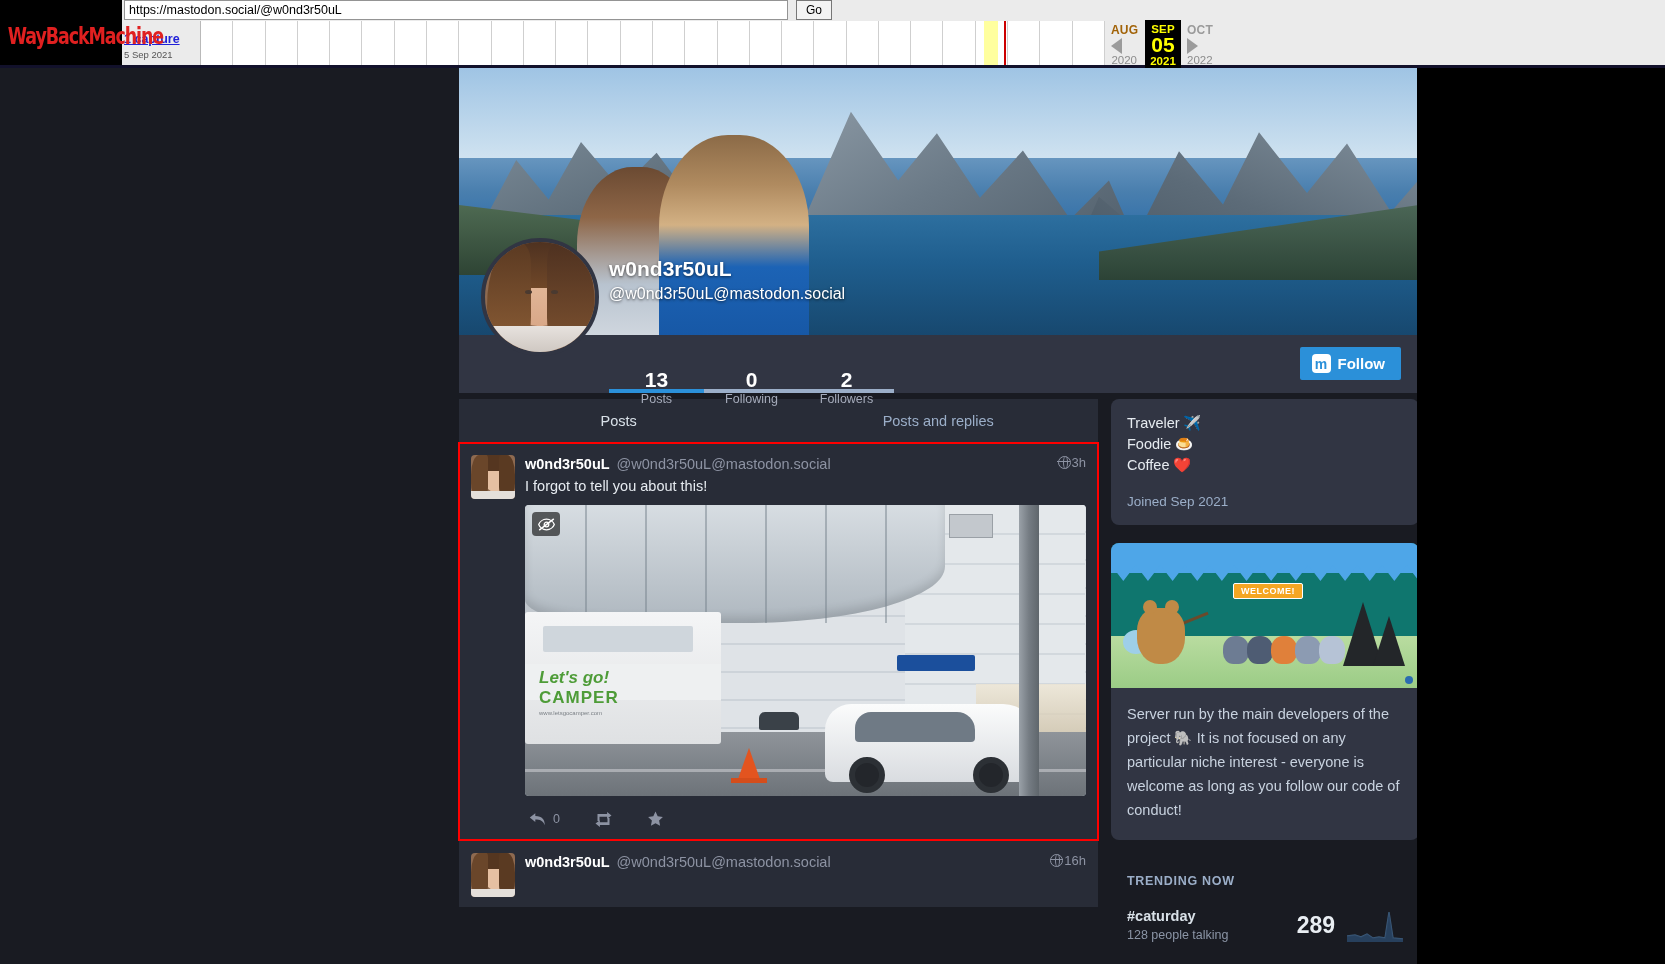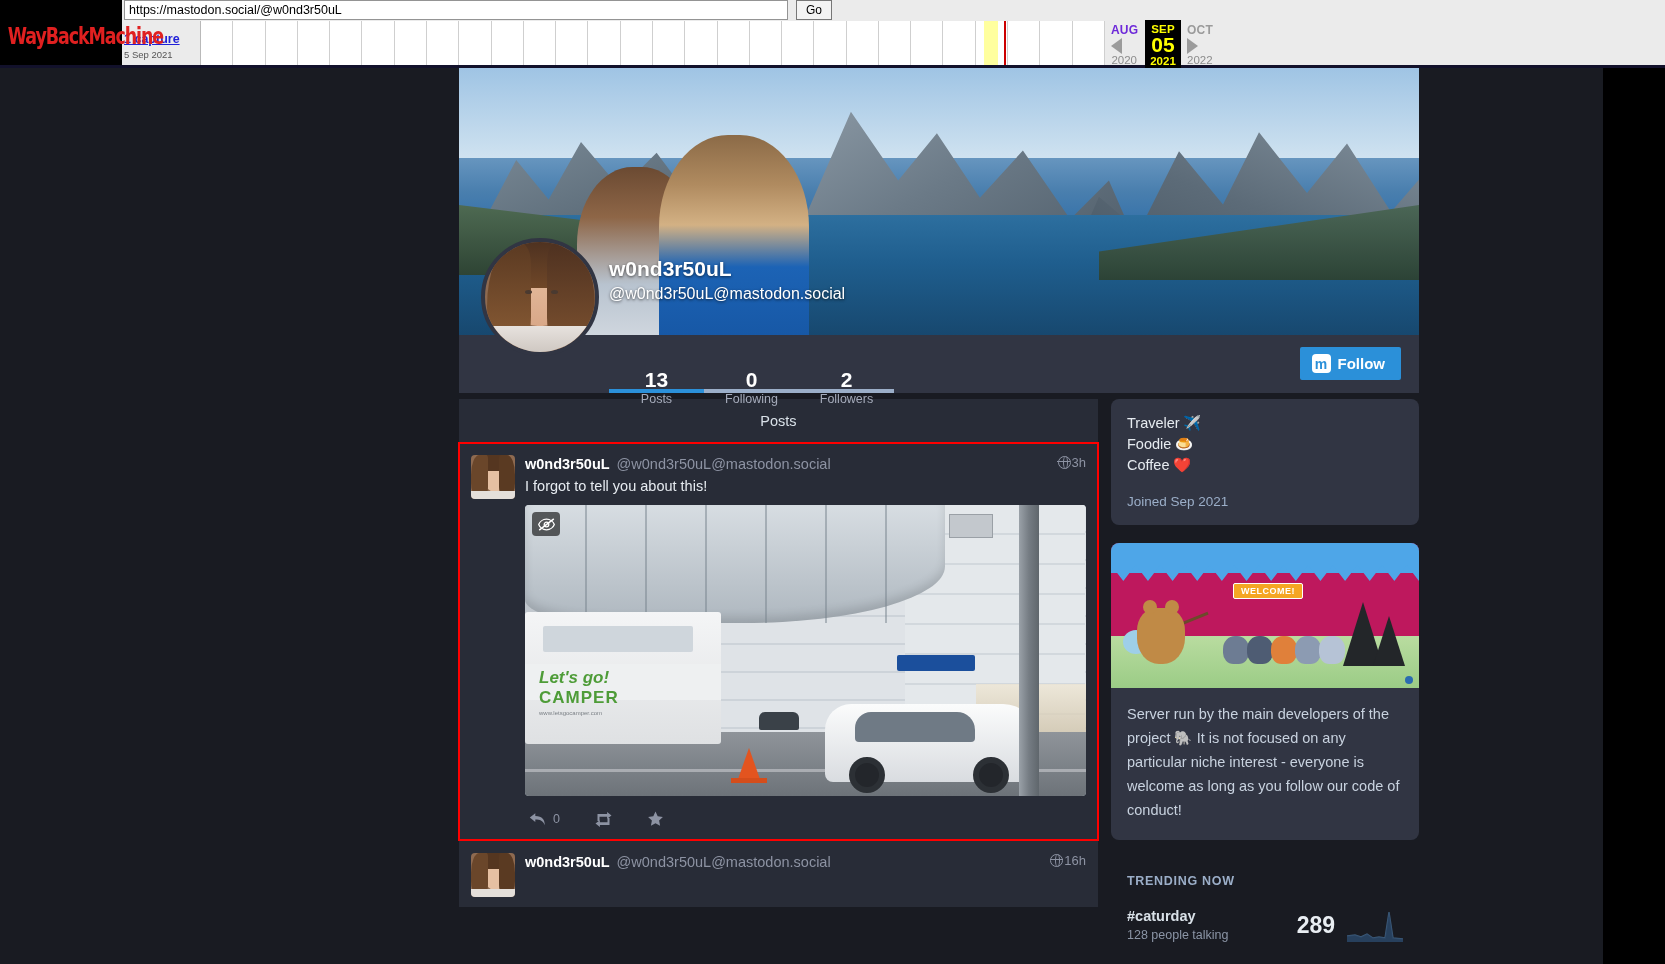--- a/index.html
+++ b/index.html
@@ -107,21 +107,21 @@
     font-size: 12px; font-weight: bold;
     padding: 3px 6px 0 6px;
     letter-spacing: 0.2px;
   }
   .yearcol .arrowrow {
     flex: 1; display: flex; align-items: center; padding: 0 6px;
   }
   .yearcol .yr { font-size: 11.5px; padding: 0 8px 5px 6px; }
 
   #yc-aug { width: 40px; color: #9b9b9b; align-items: flex-start; }
-  #yc-aug .mon { color: #6d28d9; }
+  #yc-aug .mon { color: #a16207; }
   #yc-aug .arrowrow { justify-content: flex-end; }
   #yc-aug .yr { color: #8d8d8d; align-self: flex-end; }
 
   #yc-sep {
     width: 36px; background: #000; align-items: center;
   }
   #yc-sep .mon { color: #ffff00; font-size: 11.5px; padding: 3px 0 0 0; }
   #yc-sep .day { color: #ffff00; font-size: 21px; font-weight: bold; line-height: 20px; }
   #yc-sep .yr { color: #ffff00; font-size: 11.5px; font-weight: bold; padding: 0 0 4px 0; }
 
@@ -129,21 +129,21 @@
   #yc-oct .mon { color: #9b9b9b; }
   #yc-oct .yr { color: #8d8d8d; }
 
   .tri { width: 0; height: 0; }
   .tri.left  { border-top: 8px solid transparent; border-bottom: 8px solid transparent; border-right: 11px solid #9b9b9b; }
   .tri.right { border-top: 8px solid transparent; border-bottom: 8px solid transparent; border-left: 11px solid #9b9b9b; }
 
   
   #page {
     position: absolute; top: 68px; left: 0;
-    width: 1603px; height: 896px;
+    width: 1417px; height: 896px;
     background: #191b22;
     overflow: hidden;
   }
   #content {
     position: absolute;
     left: 459px; top: 0;
     width: 960px;
     height: 896px;
   }
 
@@ -467,21 +467,21 @@
 
   
   .widget { background: #313543; border-radius: 8px; margin-bottom: 18px; }
   #bio-widget { padding: 14px 16px 16px 16px; }
   .bio-line { color: #e6ebf0; font-size: 14.5px; line-height: 21px; }
   #joined { color: #9baec8; font-size: 13.5px; margin-top: 18px; }
 
   #server-widget { overflow: hidden; }
   #server-thumb {
     height: 145px; position: relative; overflow: hidden;
-    background: #be185d;
+    background: #0f766e;
   }
   #server-thumb .stripe-top {
     position: absolute; left: 0; top: 0; width: 100%; height: 30px;
     background: #4ea6e8;
   }
   #server-thumb .zig {
     position: absolute; left: 0; top: 22px; width: 100%; height: 16px;
     background: #4ea6e8;
     clip-path: polygon(0 0,4% 100%,8% 0,12% 100%,16% 0,20% 100%,24% 0,28% 100%,32% 0,36% 100%,40% 0,44% 100%,48% 0,52% 100%,56% 0,60% 100%,64% 0,68% 100%,72% 0,76% 100%,80% 0,84% 100%,88% 0,92% 100%,96% 0,100% 100%,100% 0,0 0);
   }
@@ -693,20 +693,21 @@
         </div>
       </div>
     </div>
 
     <div id="cols">
 
       <div id="maincol">
 
         <div id="tabs">
           <div class="tab active">Posts</div>
+          <div class="tab">Posts and replies</div>
         </div>
 
         <div class="status highlight">
           <div class="status-head">
             <div class="st-avatar">
               <div class="f"></div>
               <div class="ht"></div>
               <div class="hl"></div>
               <div class="hr"></div>
               <div class="sh"></div>

